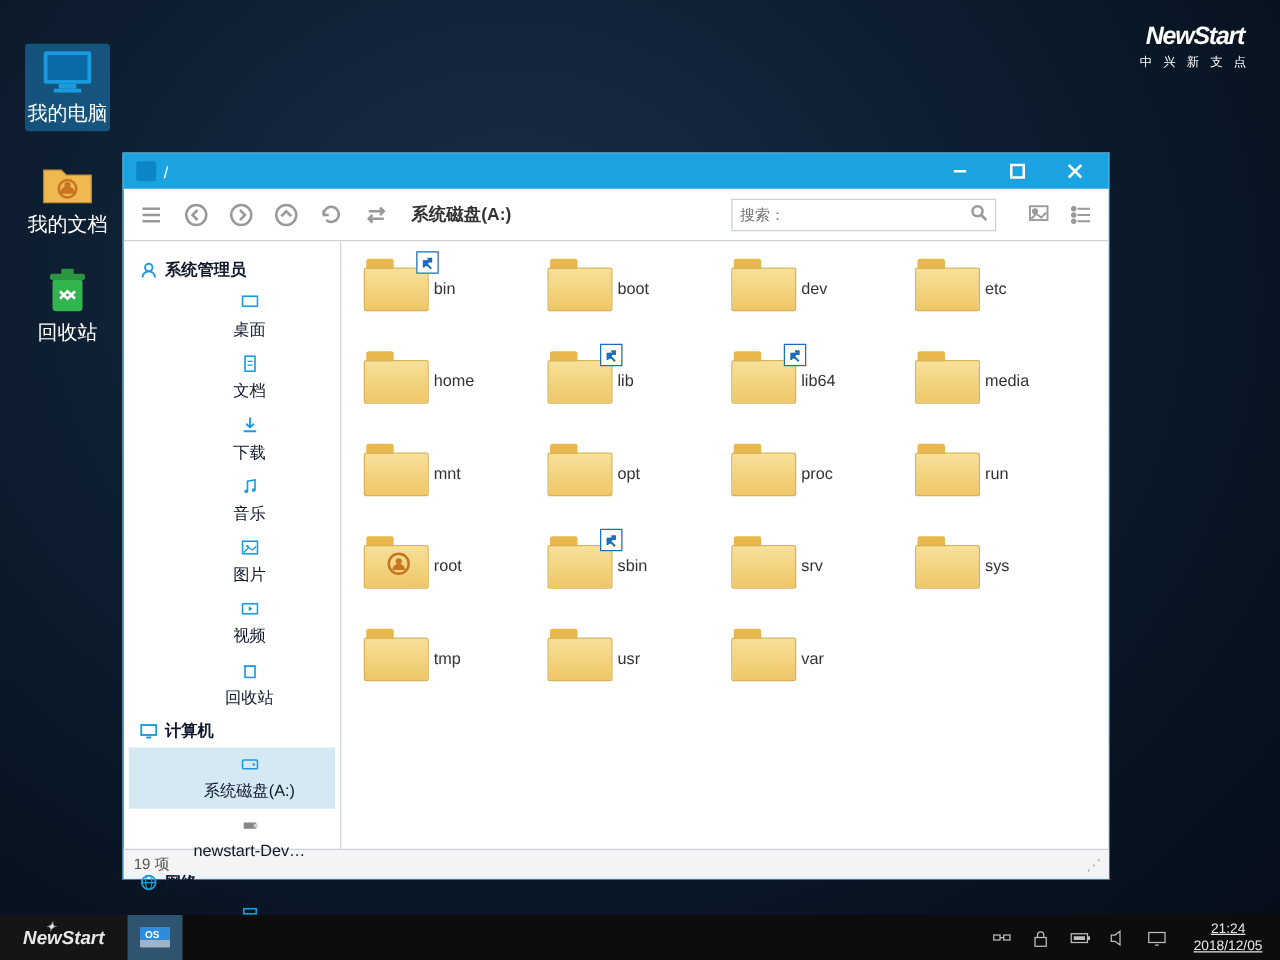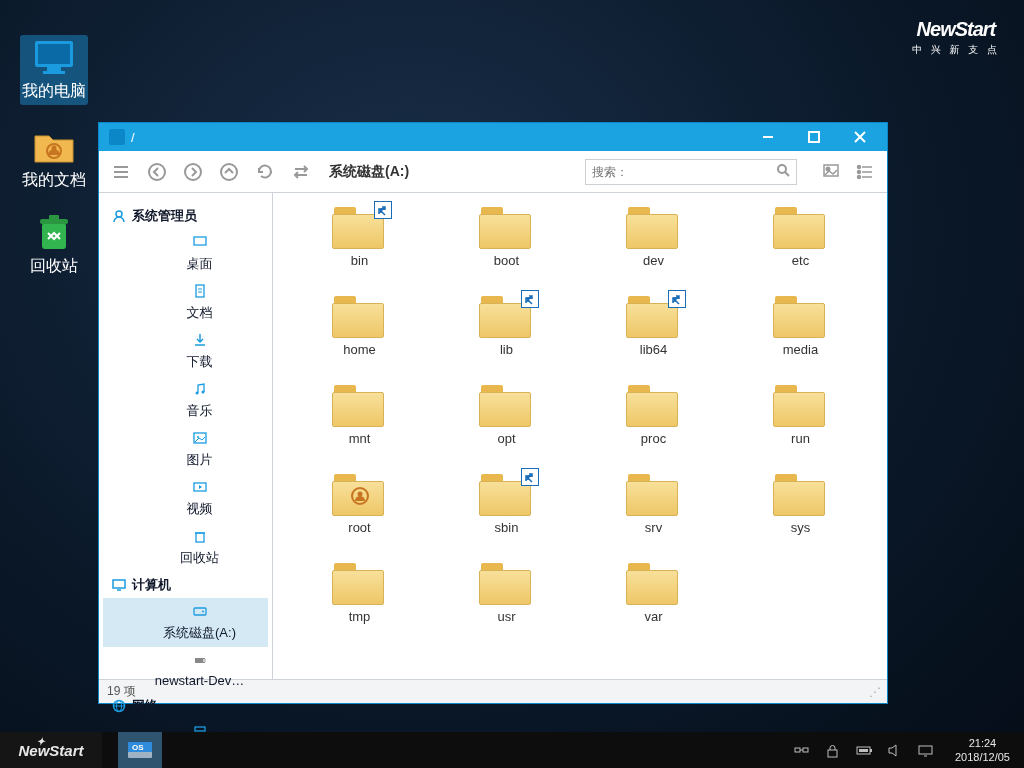--- a/index.html
+++ b/index.html
@@ -72,21 +72,21 @@
   width:174px; border-right:1px solid #cdd3d8; padding: 10px 4px; font-size:13px; color:#0f172a;
 }
 .side-hdr{ font-weight:bold; padding:4px 6px 4px 8px; display:flex; align-items:center; gap:6px;}
 .side-item{ padding:5px 0 5px 28px; display:flex; align-items:center; gap:6px; cursor:pointer;flex-direction:column;}
 .side-item.selected{ background:#d5e9f5;}
 .side-ic { width:15px; height:15px; display:inline-flex; align-items:center; justify-content:center;}
 
 
 .mainpane{ flex:1; overflow:auto; padding:14px 18px;}
 .grid { display:grid; grid-template-columns: repeat(4, 1fr); gap: 28px 10px;}
-.folder { display:flex; flex-direction:column; align-items:center; cursor:pointer; font-size:13px; color:#333;}
+.folder { display:flex; flex-direction:row; align-items:center; cursor:pointer; font-size:13px; color:#333;}
 .folder .fsvg{ width:56px; height:46px; position:relative;}
 .folder .lnk { position:absolute; top:-6px; right:-4px; width:18px;height:18px; background:#fff; border:1px solid #1a6db8; display:flex;align-items:center;justify-content:center;}
 .folder .lnk svg{ stroke:#1a6db8; fill:#1a6db8;}
 .folder .ovl { position:absolute; top:12px; left:18px;}
 
 
 .foldershape {
   width:52px;height:42px; position:relative;
 }
 .foldershape .tab{ position:absolute; top:0; left:2px; width:22px; height:10px; background:#e8b84e; border-radius:2px 2px 0 0;}
@@ -95,23 +95,23 @@
 
 .statusbar{ height:24px; border-top:1px solid #cdd3d8; display:flex; align-items:center; padding:0 8px; font-size:12px; color:#555; background:#f3f4f5;}
 .statusbar .grip{ margin-left:auto; color:#aaa; letter-spacing:-2px;}
 
 
 .taskbar{
   position:absolute; bottom:0; left:0; width:100%; height:36px;
   background:#0d0d0d; display:flex; align-items:center; color:#e8e8e8; font-size:11px;
 }
 .startbtn{ width:102px; height:100%; display:flex; align-items:center; justify-content:center; background:#151515; font-style:italic; font-weight:bold; font-size:15px;}
-.taskitem{ width:44px; height:100%; display:flex; align-items:center; justify-content:center;margin-left:16px;}
+.taskitem{ width:44px; height:100%; display:flex; align-items:center; justify-content:center;}
 .taskitem.active{ background:#2f5470;}
-.tray{ margin-left:auto; display:flex; align-items:center; gap:16px; padding-right:8px;}
+.tray{ margin-left:auto; display:flex; align-items:center; gap:16px; padding-right:8px;text-decoration:underline;}
 .tray .ticon2{ width:15px; height:15px; opacity:0.85;}
 .clock{ text-align:center; line-height:1.3; padding:0 6px;}
 </style>
 </head>
 <body>
 
 <div class="desktop-icons">
   <div class="dicon selected">
     <div class="glyph">
       <svg width="42" height="38" viewBox="0 0 42 38">

